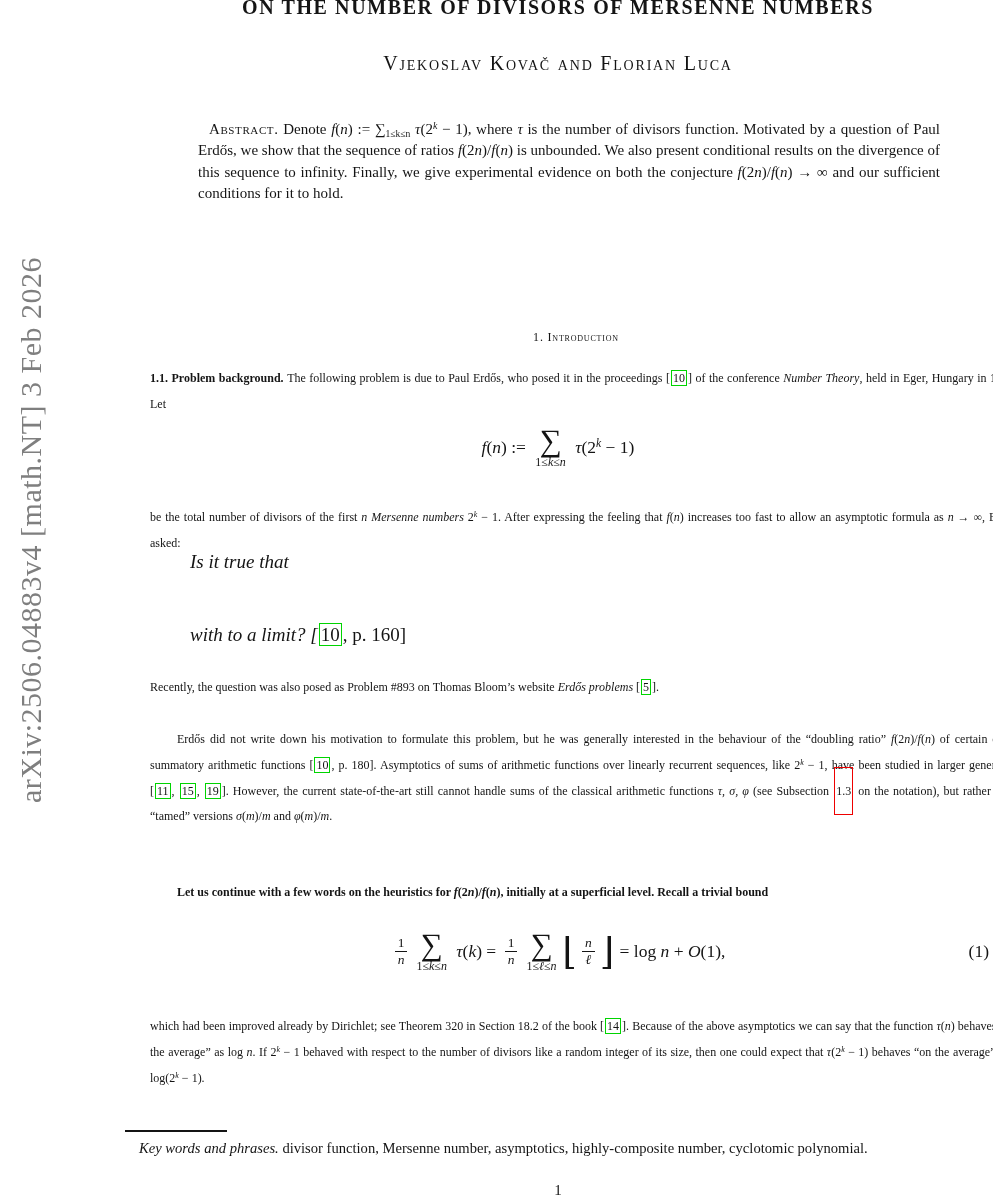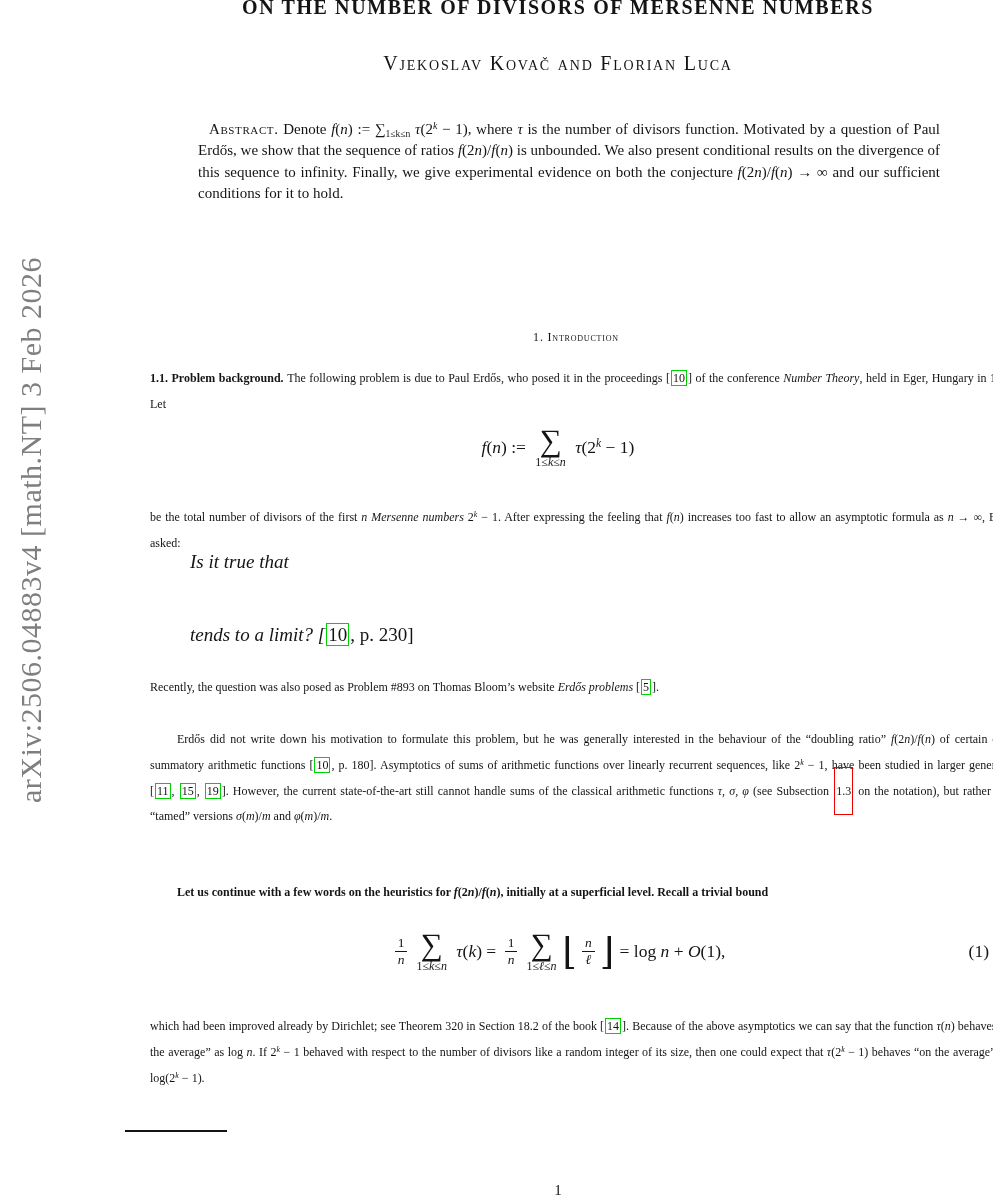--- a/index.html
+++ b/index.html
@@ -92,21 +92,21 @@
       </span>
       <span class="mseg"><span class="s-p"> </span><span class="s-mi">τ</span><span class="s-p">(2</span><span class="s-sup">k</span><span class="s-p"> − 1)</span></span>
     </span>
   </div>
 
   <p class="body p-be"><span class="s-p">be the total number of divisors of the first </span><span class="s-mi">n</span><span class="s-p"> </span><span class="s-i">Mersenne numbers</span><span class="s-p"> 2</span><span class="s-sup">k</span><span class="s-p"> − 1. After expressing the feeling that </span><span class="s-mi">f</span><span class="s-p">(</span><span class="s-mi">n</span><span class="s-p">) increases too fast to allow an asymptotic formula as </span><span class="s-mi">n</span><span class="s-p"> → ∞, Erdős asked:</span></p>
 
   <p class="quote q1"><span class="s-i">Is it true that</span></p>
 
 
-  <p class="quote q2"><span class="s-i">tends to a limit?  [</span><span class="s-g">10</span><span class="s-p">, p. 230]</span></p>
+  <p class="quote q2"><span class="s-i">with to a limit?  [</span><span class="s-g">10</span><span class="s-p">, p. 160]</span></p>
 
   <p class="body p-recently"><span class="s-p">Recently, the question was also posed as Problem #893 on Thomas Bloom’s website </span><span class="s-i">Erdős problems</span><span class="s-p"> [</span><span class="s-g">5</span><span class="s-p">].</span></p>
 
   <p class="body indent p-erdos"><span class="s-p">Erdős did not write down his motivation to formulate this problem, but he was generally interested in the behaviour of the “doubling ratio” </span><span class="s-mi">f</span><span class="s-p">(2</span><span class="s-mi">n</span><span class="s-p">)/</span><span class="s-mi">f</span><span class="s-p">(</span><span class="s-mi">n</span><span class="s-p">) of certain other summatory arithmetic functions [</span><span class="s-g">10</span><span class="s-p">, p. 180]. Asymptotics of sums of arithmetic functions over linearly recurrent sequences, like 2</span><span class="s-sup">k</span><span class="s-p"> − 1, have been studied in larger generality [</span><span class="s-g">11</span><span class="s-p">, </span><span class="s-g">15</span><span class="s-p">, </span><span class="s-g">19</span><span class="s-p">]. However, the current state-of-the-art still cannot handle sums of the classical arithmetic functions </span><span class="s-mi">τ, σ, φ</span><span class="s-p"> (see Subsection </span><span class="s-r">1.3</span><span class="s-p"> on the notation), but rather their “tamed” versions </span><span class="s-mi">σ</span><span class="s-p">(</span><span class="s-mi">m</span><span class="s-p">)/</span><span class="s-mi">m</span><span class="s-p"> and </span><span class="s-mi">φ</span><span class="s-p">(</span><span class="s-mi">m</span><span class="s-p">)/</span><span class="s-mi">m</span><span class="s-p">.</span></p>
 
   <p class="body indent p-letus"><span class="s-p">Let us continue with a few words on the heuristics for </span><span class="s-mi">f</span><span class="s-p">(2</span><span class="s-mi">n</span><span class="s-p">)/</span><span class="s-mi">f</span><span class="s-p">(</span><span class="s-mi">n</span><span class="s-p">), initially at a superficial level. Recall a trivial bound</span></p>
 
   <div class="eq eq1">
     <span class="mrow">
       <span class="frac">
@@ -133,16 +133,17 @@
       </span>
       <span class="floor">⌋</span>
       <span class="mseg"><span class="s-p"> = log </span><span class="s-mi">n</span><span class="s-p"> + </span><span class="s-mi">O</span><span class="s-p">(1),</span></span>
     </span>
     <span class="eqtag">(1)</span>
   </div>
 
   <p class="body p-which"><span class="s-p">which had been improved already by Dirichlet; see Theorem 320 in Section 18.2 of the book [</span><span class="s-g">14</span><span class="s-p">]. Because of the above asymptotics we can say that the function </span><span class="s-mi">τ</span><span class="s-p">(</span><span class="s-mi">n</span><span class="s-p">) behaves “on the average” as log </span><span class="s-mi">n</span><span class="s-p">. If 2</span><span class="s-sup">k</span><span class="s-p"> − 1 behaved with respect to the number of divisors like a random integer of its size, then one could expect that </span><span class="s-mi">τ</span><span class="s-p">(2</span><span class="s-sup">k</span><span class="s-p"> − 1) behaves “on the average” like log(2</span><span class="s-sup">k</span><span class="s-p"> − 1).</span></p>
 
   <div class="fnrule"></div>
+  <p class="footnote"><span class="s-i">Key words and phrases. </span><span class="s-p"> divisor function, Mersenne number, asymptotics, highly-composite number, cyclotomic polynomial.</span></p>
 
   <div class="pagenum">1</div>
 
 </div>
 
 </body></html>

